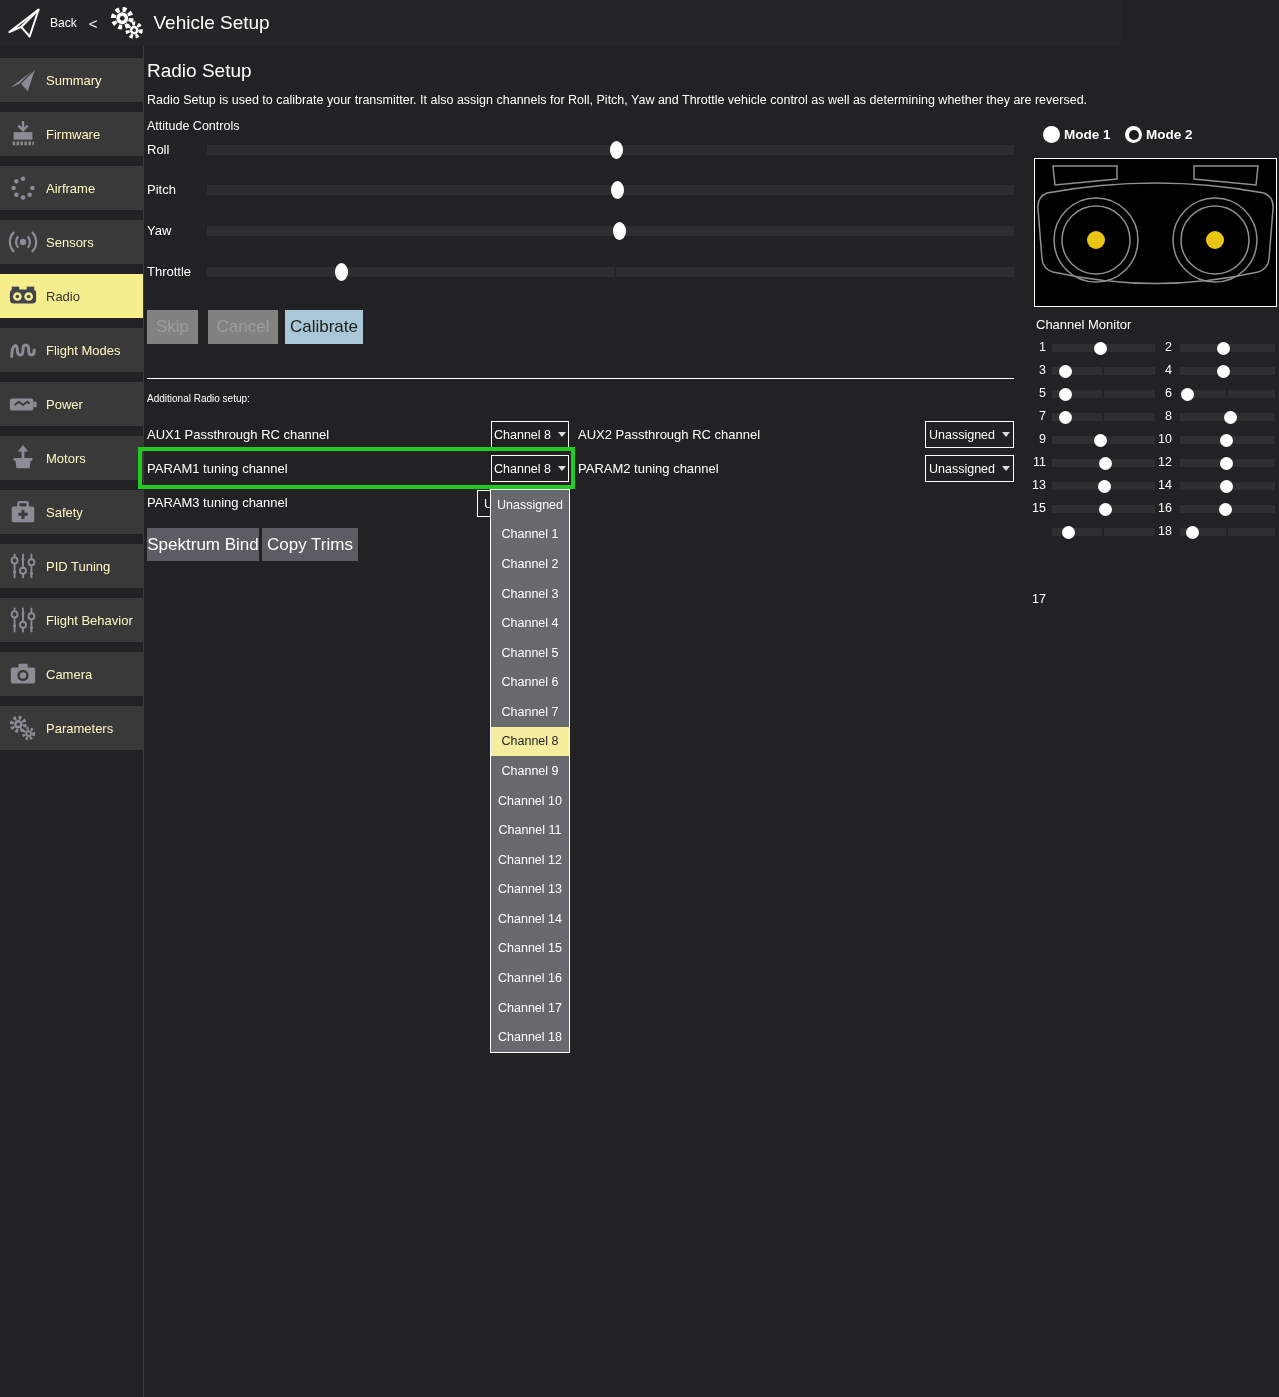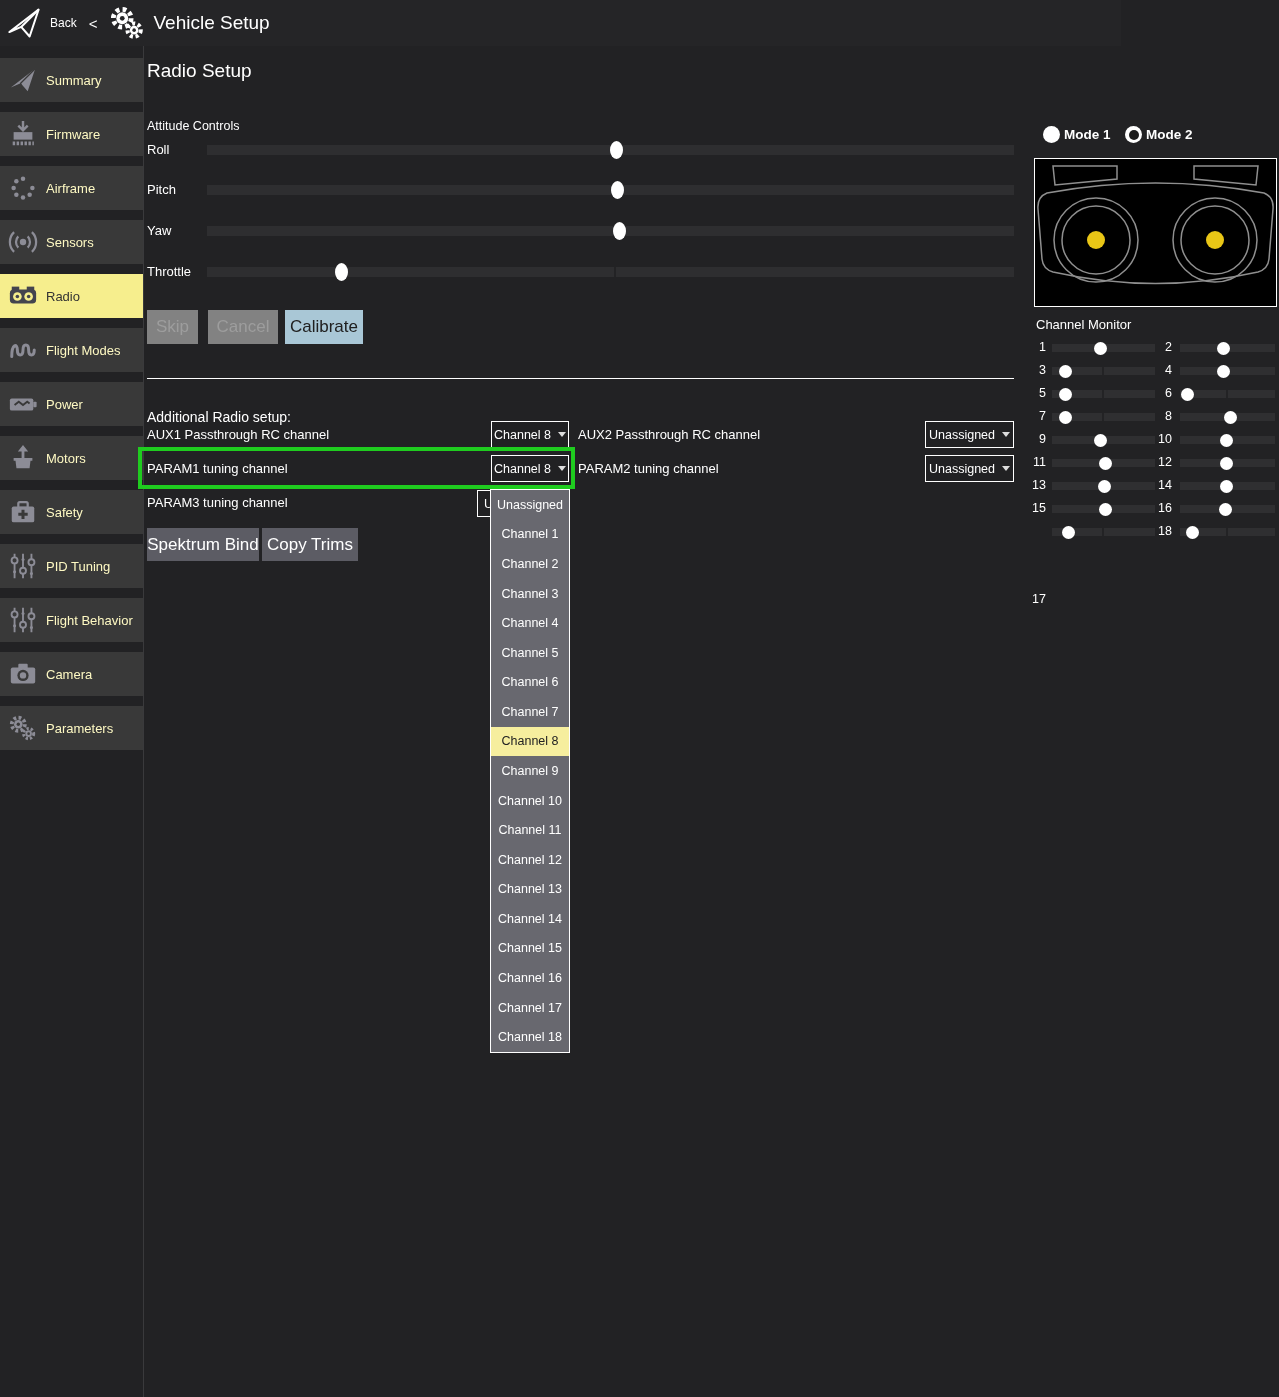--- a/index.html
+++ b/index.html
@@ -30,21 +30,21 @@
   .slider-label{font-size:13px;}
   .slider-track{background:linear-gradient(90deg,#2e2e30 0,#2e2e30 calc(50.5% - 1px),
                  #232325 calc(50.5% - 1px),#232325 calc(50.5% + 1px),#2e2e30 calc(50.5% + 1px));
                 height:10px;width:807px;cursor:pointer;}
   .slider-handle{position:absolute;width:13px;height:18px;border-radius:50%;background:#fff;cursor:grab;}
   .btn{display:flex;align-items:center;justify-content:center;font-size:17px;cursor:pointer;box-sizing:border-box;}
   #btn-skip{left:147px;top:310px;width:51px;height:34px;background:#828282;color:#9d9d9d;}
   #btn-cancel{left:208px;top:310px;width:70px;height:34px;background:#828282;color:#9d9d9d;}
   #btn-calibrate{left:285px;top:310px;width:78px;height:34px;background:#a9c7d6;color:#202020;}
   #divider-h{left:147px;top:378px;width:867px;height:1px;background:#fff;}
-  #add-label{left:147px;top:393px;font-size:14px;margin-top:16px;}
+  #add-label{left:147px;top:393px;font-size:10px;}
   .row-label{font-size:13px;height:27px;line-height:27px;}
   .dd{box-sizing:border-box;border:1px solid #fff;background:#212123;color:#fff;font-size:12.5px;
       display:flex;align-items:center;justify-content:center;gap:7px;cursor:pointer;}
   .dd-arrow{width:0;height:0;border-left:4px solid transparent;border-right:4px solid transparent;
             border-top:5px solid #dcdcdc;}
   #green-box{left:138px;top:447px;width:437px;height:42px;border:4px solid #1fcc1f;box-sizing:border-box;z-index:10;pointer-events:none;}
   #dd-param3{left:477px;top:490px;width:88px;height:27px;justify-content:flex-start;padding-left:6px;overflow:hidden;z-index:1;}
   #dropdown-list{left:490px;top:489px;width:80px;height:564px;background:#68686f;border:1px solid #fff;
                  box-sizing:border-box;z-index:5;display:flex;flex-direction:column;}
   .dd-option{flex:1;display:flex;align-items:center;justify-content:center;font-size:12.5px;color:#fff;cursor:pointer;}
@@ -244,20 +244,21 @@
             <circle cx="22" cy="22" r="3.5"></circle>
             <circle cx="22" cy="22" r="1.4" fill="var(--icon-bg)"></circle>
           </svg>
         </span>
         <span class="side-label">Parameters</span>
       </div>
     </nav>
   <div id="vdivider"></div>
 
   <div class="abs" id="main-title">Radio Setup</div>
+  <div class="abs" id="main-desc">Radio Setup is used to calibrate your transmitter. It also assign channels for Roll, Pitch, Yaw and Throttle vehicle control as well as determining whether they are reversed.</div>
   <div class="abs" id="att-label">Attitude Controls</div>
   <div id="sliders">
       <div class="abs slider-label" style="left: 147px; top: 142px;">Roll</div>
       <div class="abs slider-track" style="left: 207px; top: 145px;"></div>
       <div class="slider-handle" style="left: 609.649px; top: 141px;"></div>
       <div class="abs slider-label" style="left: 147px; top: 182px;">Pitch</div>
       <div class="abs slider-track" style="left: 207px; top: 185px;"></div>
       <div class="slider-handle" style="left: 611.263px; top: 181px;"></div>
       <div class="abs slider-label" style="left: 147px; top: 223px;">Yaw</div>
       <div class="abs slider-track" style="left: 207px; top: 226px;"></div>

